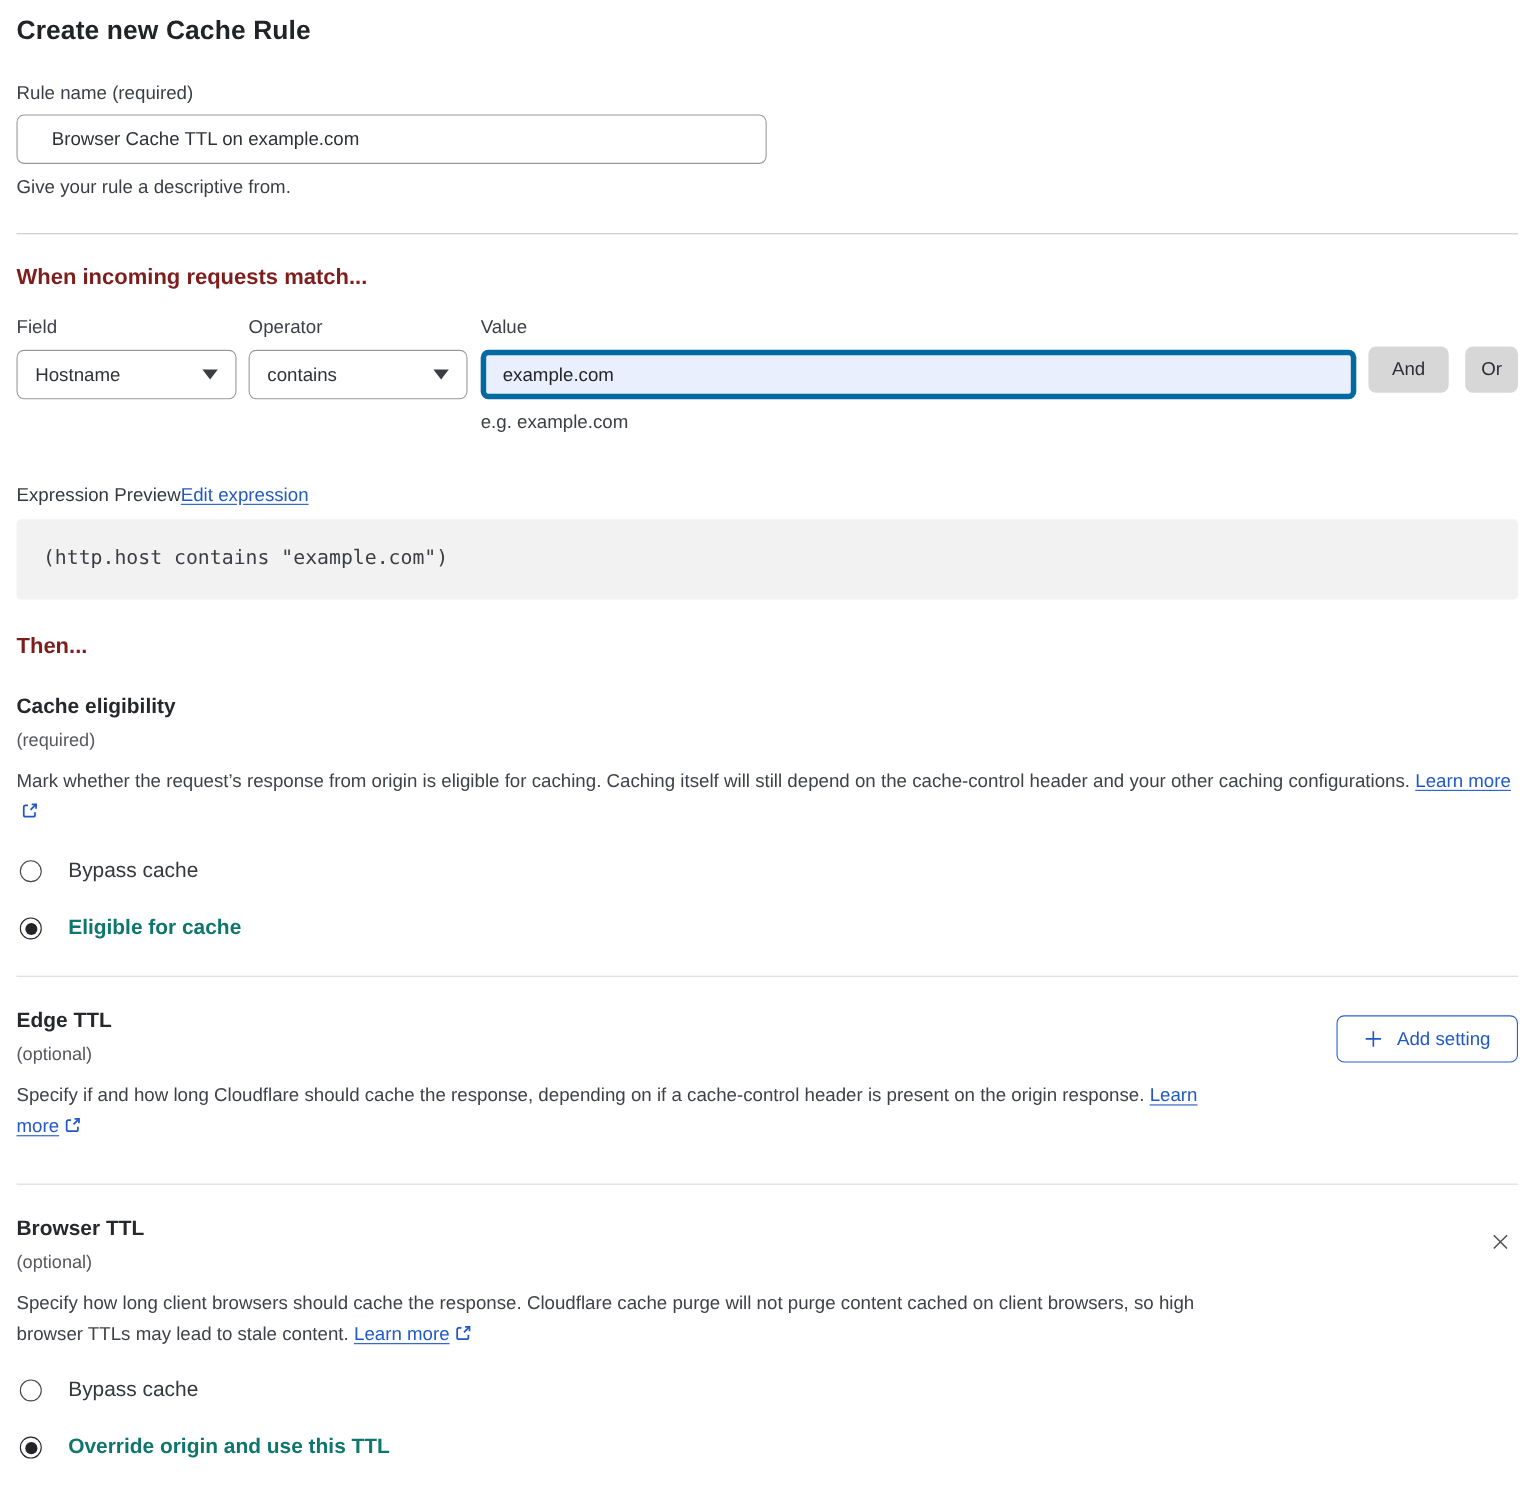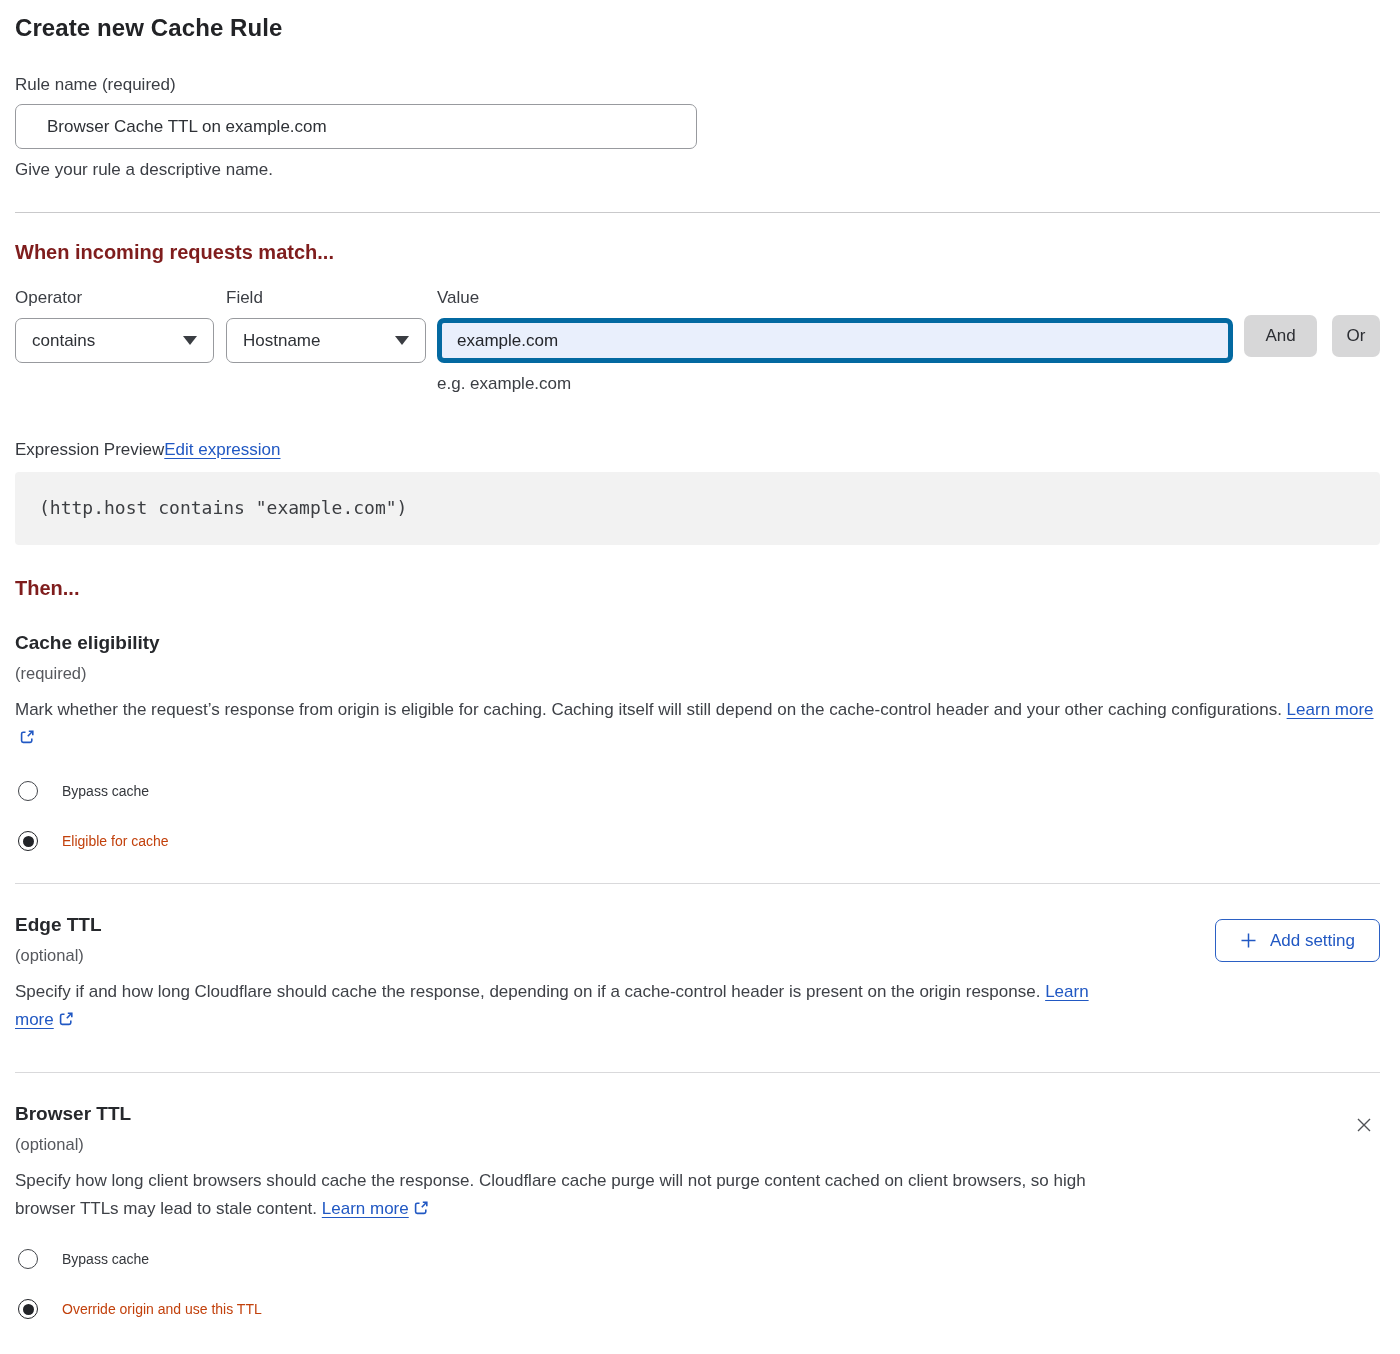--- a/index.html
+++ b/index.html
@@ -71,22 +71,22 @@
   .radio-row { display:flex; align-items:center; margin-bottom:30px; cursor:pointer; }
   .radio-row:last-child { margin-bottom:0; }
   .radio-circle {
     width:20px; height:20px; border:1.6px solid #43464b; border-radius:50%;
     margin-left:3px; margin-right:24px; background:#fff; flex:none;
     display:flex; align-items:center; justify-content:center;
   }
   .radio-circle .dot { width:11px; height:11px; border-radius:50%; background:#222428; display:none; }
   .radio-row.selected .radio-circle { border-color:#222428; }
   .radio-row.selected .radio-circle .dot { display:block; }
-  .radio-row.selected .radio-text { font-weight:400; color:#c2410c;text-align:center; }
-  .radio-text { font-size:14px; color:#34373c; }
+  .radio-row.selected .radio-text { font-weight:700; color:#0f766e;text-align:center; }
+  .radio-text { font-size:19px; color:#34373c; }
 
   .section-head-row { display:flex; justify-content:space-between; align-items:flex-start; margin-top:30px; }
   .outline-btn {
     display:flex; align-items:center; gap:13px;
     border:1px solid #2b60c4; border-radius:7px; background:#fff;
     color:#2158c3; font-family:"Liberation Sans", sans-serif; font-size:17px;
     height:43px; padding:0 24px; cursor:pointer; margin-top:5px;
   }
   .close-btn { background:none; border:none; cursor:pointer; padding:6px; margin-top:0; color:#505256; }
 
@@ -99,39 +99,39 @@
   .ttl-select .ttl-arrow { width:43px; border-left:1px solid #8f9195; display:flex; align-items:center; justify-content:center; }
 </style>
 </head>
 <body>
 
 <h1 class="page-title">Create new Cache Rule</h1>
 
 <div style="margin-top:33px;">
   <label class="field-label">Rule name (required)</label>
   <input class="text-input" type="text" value="Browser Cache TTL on example.com" style="">
-  <div class="helper-text">Give your rule a descriptive name.</div>
+  <div class="helper-text">Give your rule a descriptive from.</div>
 </div>
 
 <hr class="divider">
 
 <h2 class="section-heading">When incoming requests match...</h2>
 
 <div class="match-row">
+  <div class="match-col col-field">
+    <label class="field-label">Field</label>
+    <div class="select">
+      <span>Hostname</span>
+      <span class="caret"></span>
+    </div>
+  </div>
   <div class="match-col col-operator">
     <label class="field-label">Operator</label>
     <div class="select">
       <span>contains</span>
-      <span class="caret"></span>
-    </div>
-  </div>
-  <div class="match-col col-field">
-    <label class="field-label">Field</label>
-    <div class="select">
-      <span>Hostname</span>
       <span class="caret"></span>
     </div>
   </div>
   <div class="match-col col-value">
     <label class="field-label">Value</label>
     <input class="value-input" type="text" value="example.com" style="">
     <div class="helper-text">e.g. example.com</div>
   </div>
   <button class="logic-btn and">And</button>
   <button class="logic-btn or">Or</button>

